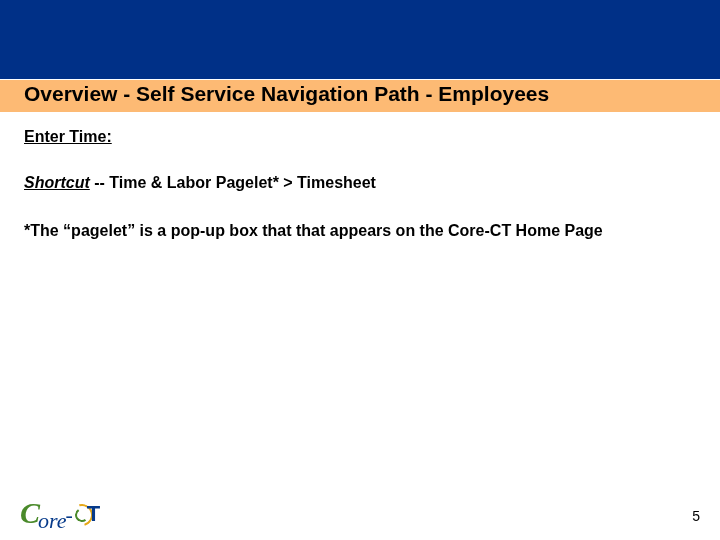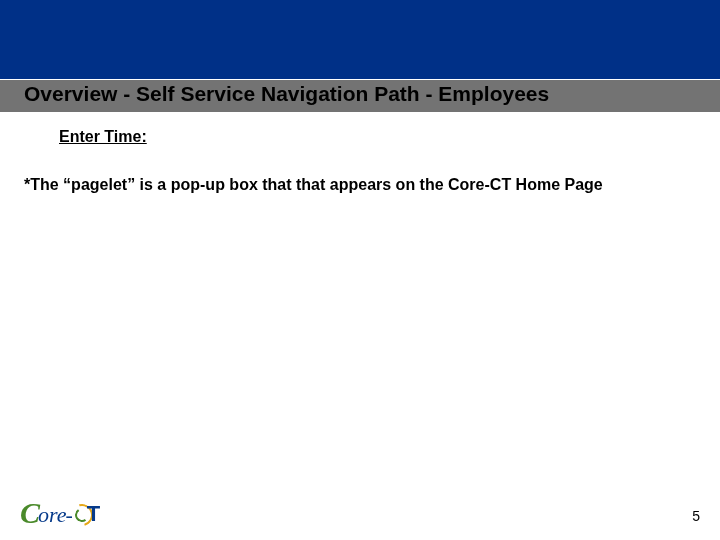--- a/index.html
+++ b/index.html
@@ -16,42 +16,41 @@
     background: #003087;
     width: 100%;
     height: 112px;
     position: relative;
   }
   .title-bar {
     position: absolute;
     left: 0;
     right: 0;
     bottom: 0;
-    background: #737373;
+    background: #fdba74;
     height: 32px;
     border-top: 1px solid #fff;
   }
   .title-text {
     position: absolute;
     left: 24px;
     bottom: 6px;
     font-size: 21px;
     font-weight: bold;
     color: #000;
   }
   .content {
     padding: 14px 24px 0 24px;
   }
   .section-label {
     font-size: 16px;
     font-weight: bold;
     text-decoration: underline;
     margin-top: 2px;
     margin-bottom: 28px;
-    margin-left: 35px;
   }
   .shortcut-line {
     font-size: 16px;
     font-weight: bold;
     margin-bottom: 28px;
   }
   .shortcut-word {
     font-style: italic;
     text-decoration: underline;
   }
@@ -74,21 +73,21 @@
     font-weight: bold;
     color: #4a8a2a;
     line-height: 1;
   }
   .logo .ore {
     font-size: 22px;
     font-style: italic;
     color: #063a8a;
     line-height: 1;
     position: relative;
-    top: 2px;
+    top: 8px;
     margin-left: -2px;
   }
   .logo .hyph {
     font-size: 22px;
     color: #063a8a;
     font-style: italic;
     position: relative;
     top: 2px;
     margin: 0 0 0 -1px;
   }
@@ -147,20 +146,23 @@
 
 <div class="header-band">
   <div class="title-bar">
     <div class="title-text">Overview - Self Service Navigation Path - Employees</div>
   </div>
 </div>
 
 <div class="content">
   <div class="section-label">Enter Time:</div>
 
+  <div class="shortcut-line">
+    <span class="shortcut-word">Shortcut</span><span> -- Time &amp; Labor Pagelet* &gt; Timesheet</span>
+  </div>
 
   <div class="note-line">*The “pagelet” is a pop-up box that that appears on the Core-CT Home Page</div>
 </div>
 
 <div class="logo">
   <span class="c">C</span>
   <span class="ore">ore</span>
   <span class="hyph">-</span>
   <span class="swirl"></span>
   <span class="t">T</span>

